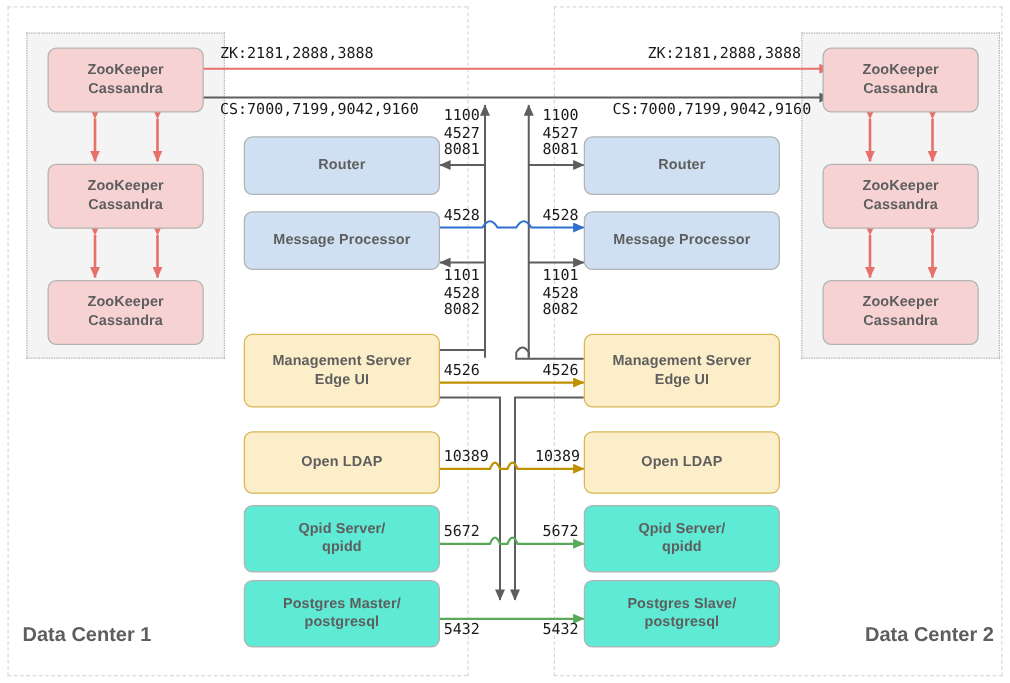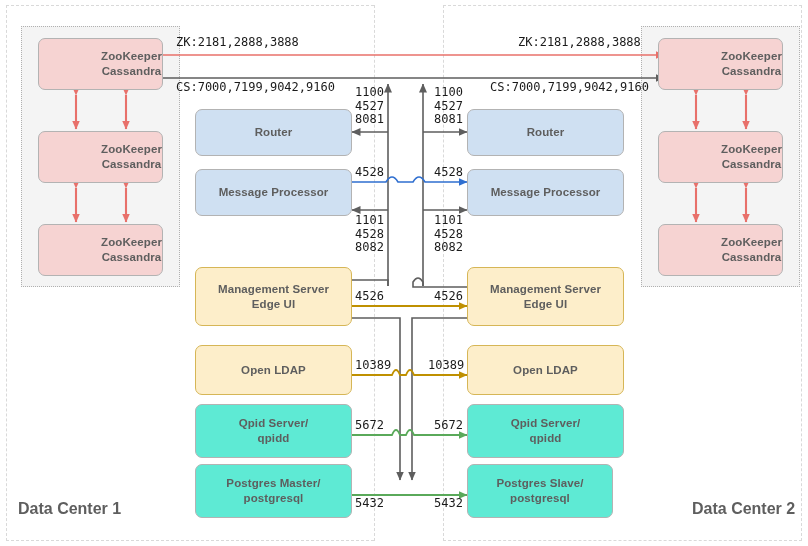--- a/index.html
+++ b/index.html
@@ -5,21 +5,21 @@
   html,body{margin:0;padding:0;background:#ffffff;}
   body{width:808px;height:546px;overflow:hidden;
        font-family:"Liberation Sans", sans-serif;}
   #stage{position:relative;width:808px;height:546px;}
   #svg{position:absolute;left:0;top:0;width:808px;height:546px;}
 
   .node{position:absolute;box-sizing:border-box;border-radius:7px;
         display:flex;align-items:center;justify-content:center;
         text-align:center;font-size:11.5px;font-weight:bold;
         color:#5e5e5e;line-height:15px;letter-spacing:.1px;}
-  .n-red{background:#f6d3d2;border:1px solid #b3b3b3;justify-content:flex-end;}
+  .n-red{background:#f6d3d2;border:1px solid #b3b3b3;}
   .n-blue{background:#cfe0f2;border:1px solid #b3b3b3;}
   .n-yellow{background:#fdeeca;border:1px solid #d6b656;}
   .n-green{background:#5eead4;border:1px solid #b3b3b3;}
 
   .zk-group{position:absolute;box-sizing:border-box;
             background:#f4f4f4;border:1.5px dotted #b0b0b0;}
   .dc-box{position:absolute;box-sizing:border-box;
           border:1.5px dashed #d9d9d9;}
   .dc-div{position:absolute;border-left:1.5px dashed #d9d9d9;}
 
@@ -184,21 +184,21 @@
   </div>
   <div class="node n-yellow" style="left:467px;top:345px;width:157px;height:50px;">
     <span>Open LDAP</span>
   </div>
   <div class="node n-green" style="left:467px;top:404px;width:157px;height:54px;">
     <div>
       <div>Qpid Server/</div>
       <div>qpidd</div>
     </div>
   </div>
-  <div class="node n-green" style="left:467px;top:464px;width:146px;height:54px;justify-content:center;">
+  <div class="node n-green" style="left:467px;top:464px;width:157px;height:54px;justify-content:center;">
     <div>
       <div>Postgres Slave/</div>
       <div>postgresql</div>
     </div>
   </div>
 
   <div class="plabel" style="left:176px;top:36px;">ZK:2181,2888,3888</div>
   <div class="plabel" style="left:176px;top:81px;">CS:7000,7199,9042,9160</div>
   <div class="plabel" style="left:518px;top:36px;">ZK:2181,2888,3888</div>
   <div class="plabel" style="left:490px;top:81px;">CS:7000,7199,9042,9160</div>

